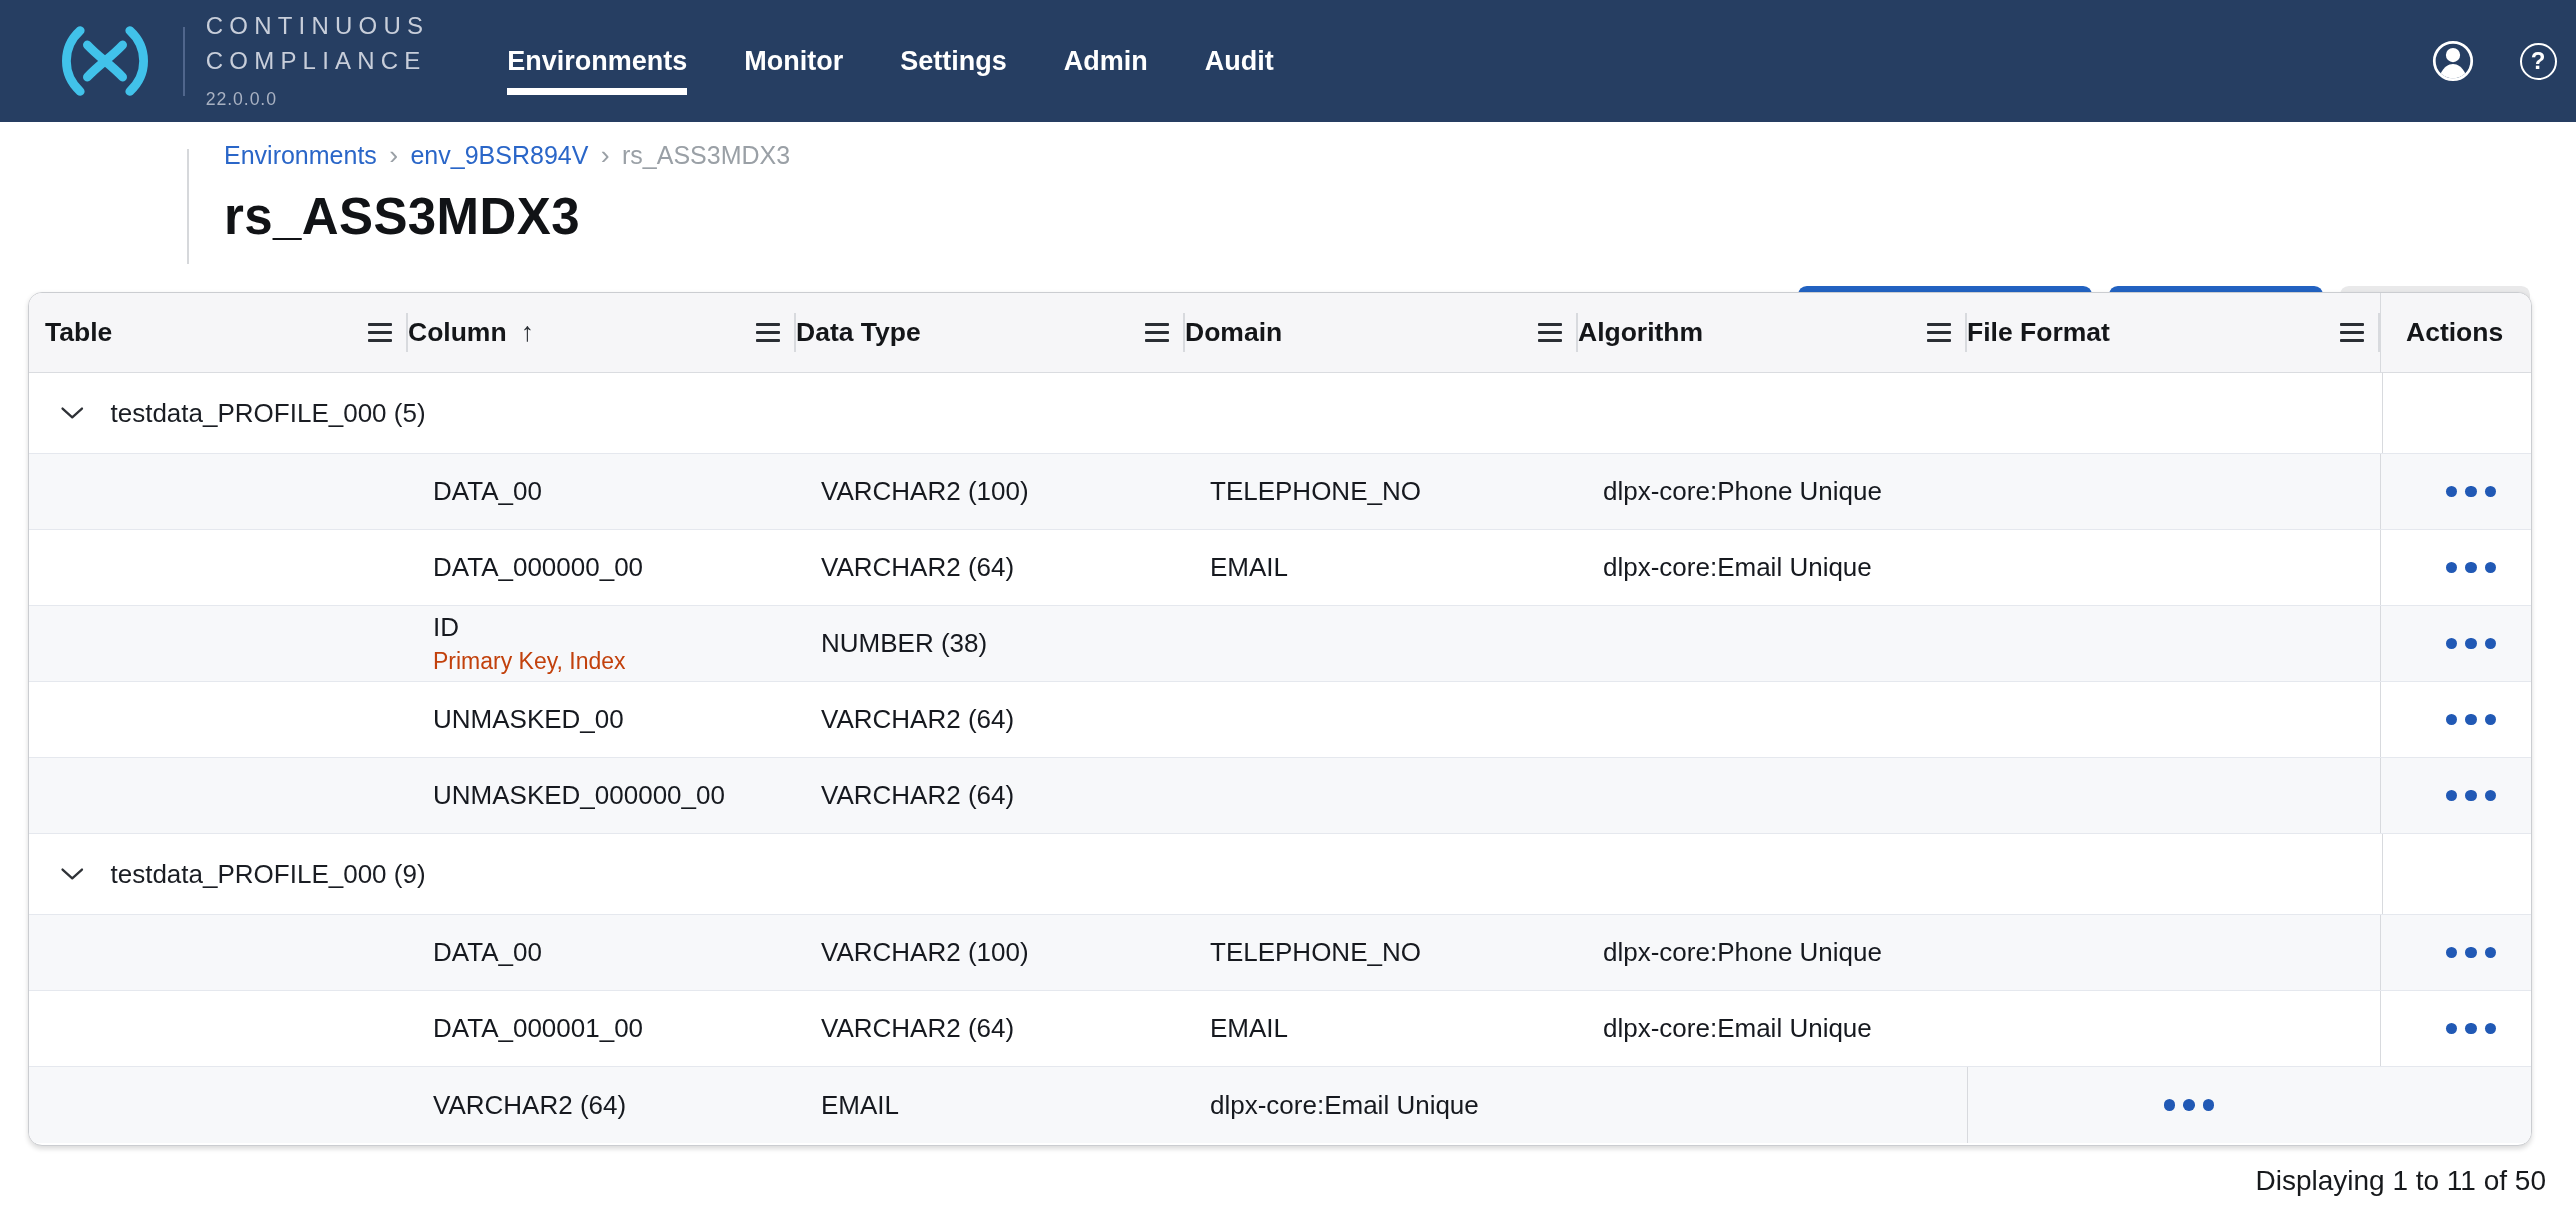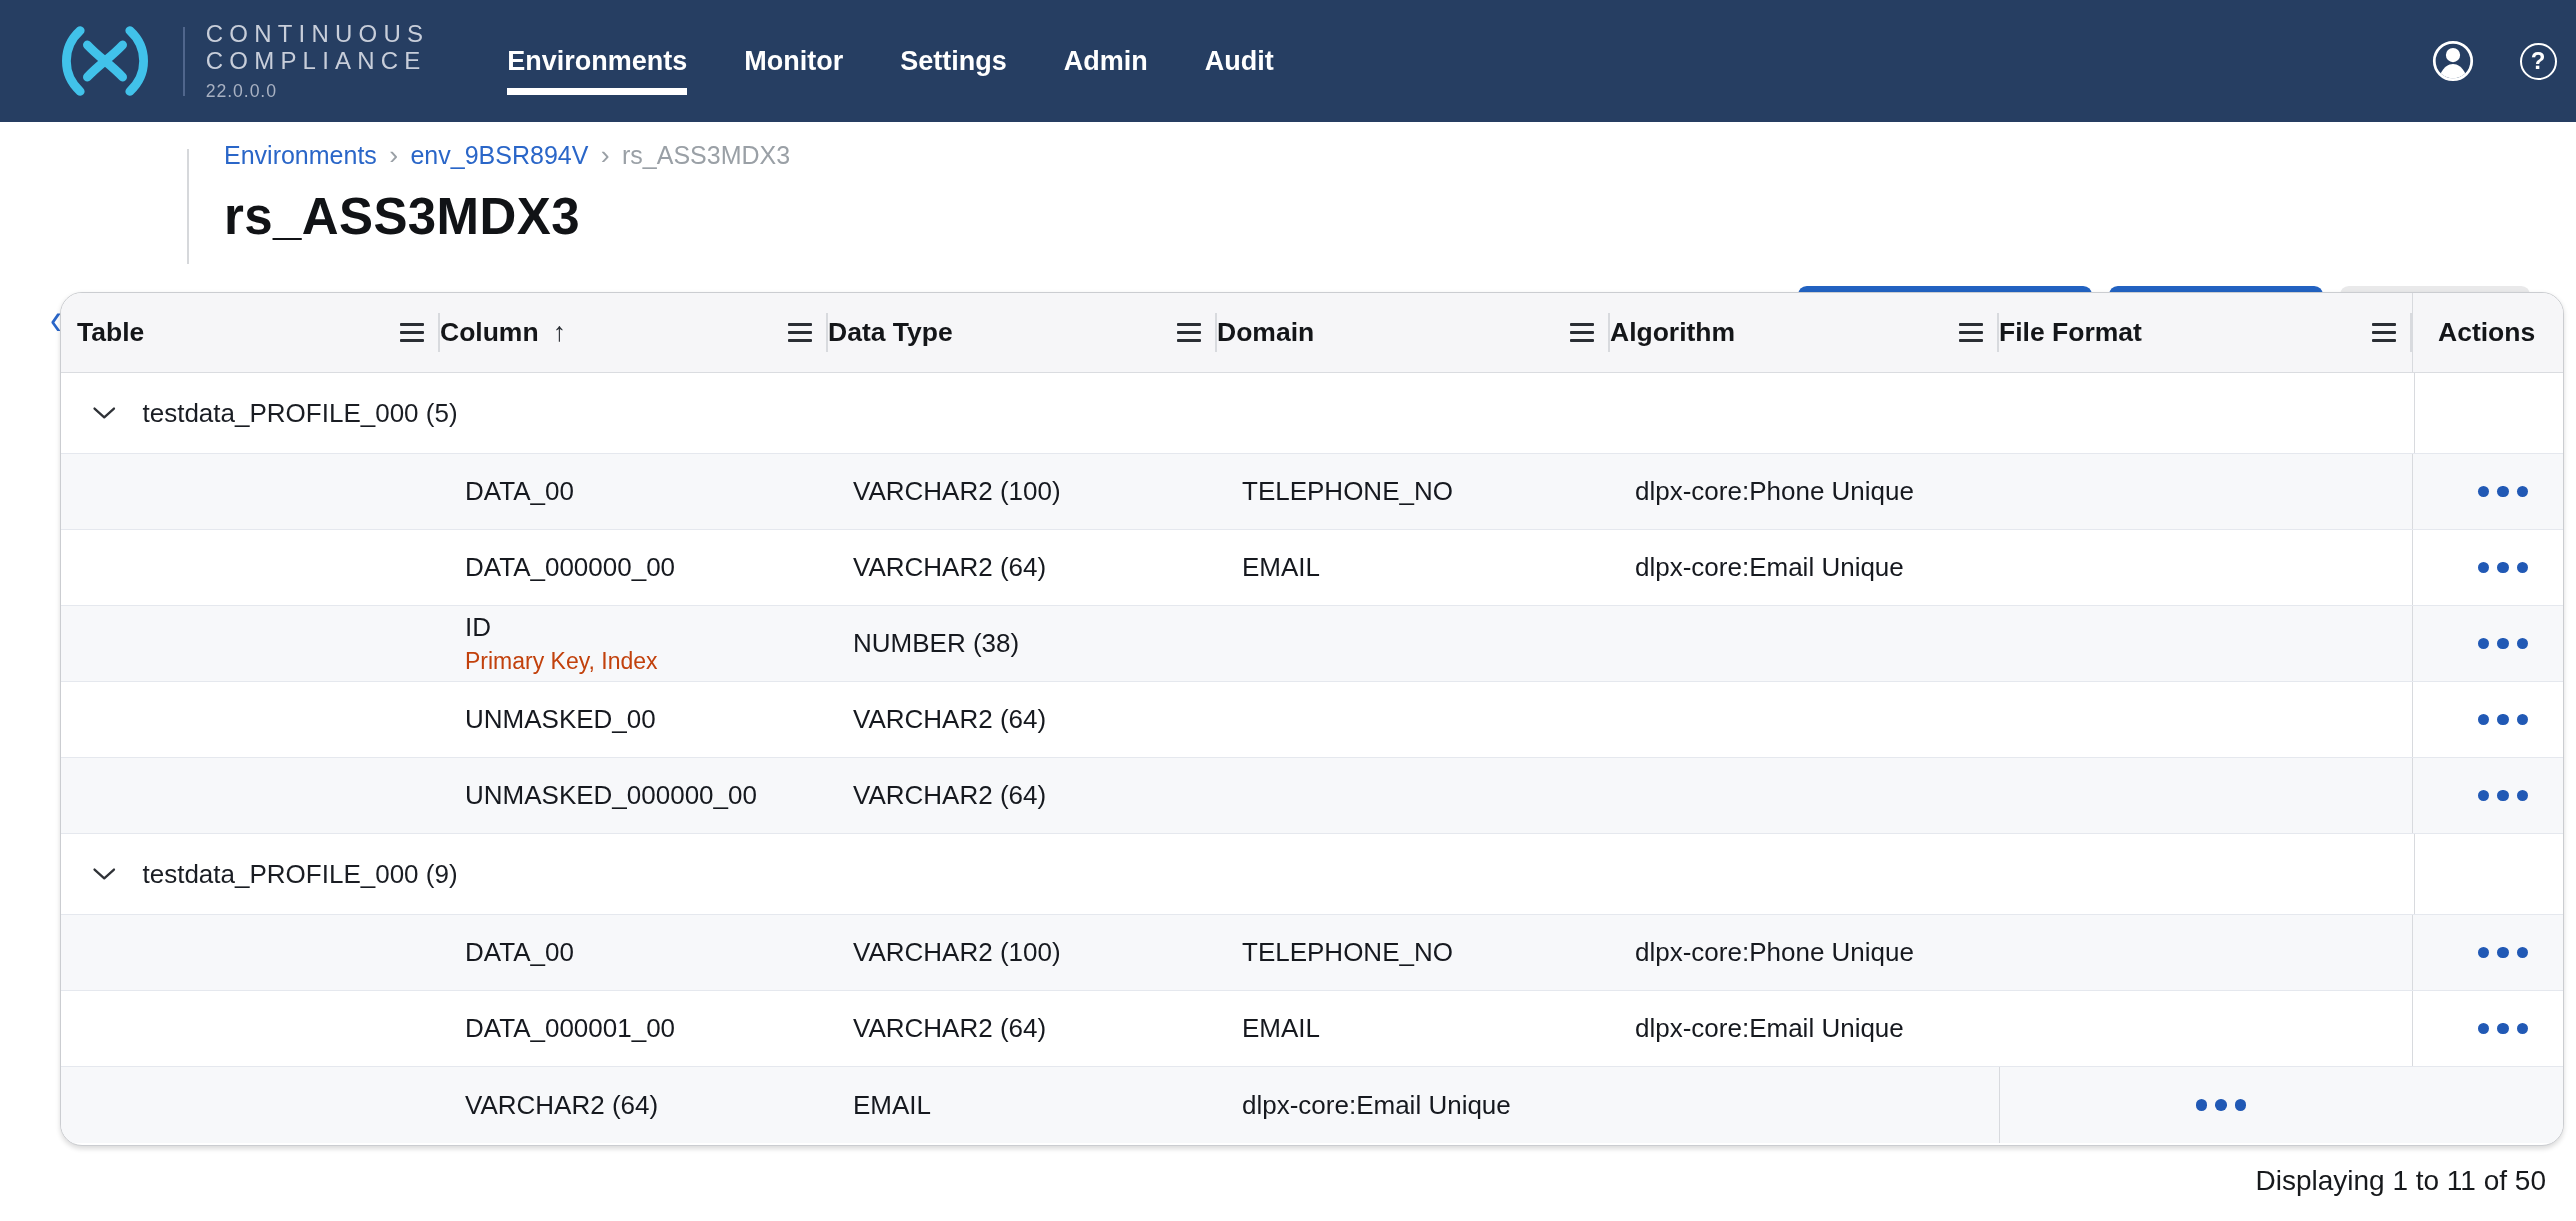--- a/index.html
+++ b/index.html
@@ -11,21 +11,21 @@
     --tbl-border:#cbcdd1; --hdr-bg:#f6f6f8; --stripe:#f7f8fa;
     --row-line:#e5e8ee; --col-line:#d8dade; --dots:#2159b5;
     --grid-cols:379px 388px 389px 393px 389px 413px minmax(0,1fr);
   }
 
   
   .navbar { height:122px; background:var(--navy); display:flex; align-items:center; }
   .logo-wrap { display:flex; align-items:center; margin-left:50px; }
   .logo-svg { width:110px; height:72px; }
   .brand-divider { width:1.8px; height:69px; background:#50668c; margin:0 21px 0 23px; }
-  .brand-block { display:flex; flex-direction:column; }
+  .brand-block { display:flex; flex-direction:column;gap:8px; }
   .brand-line { font-size:24px; letter-spacing:6.2px; color:#c8ceda; font-weight:400; line-height:27px; white-space:nowrap; }
   .brand-version { font-size:17.7px; color:#a8b1c2; text-align:left; margin-top:6.2px; letter-spacing:0.9px; }
   .nav-menu { display:flex; gap:57px; margin-left:78px; align-items:center; }
   .nav-item { position:relative; color:#fff; font-size:27px; font-weight:700; cursor:pointer; white-space:nowrap; }
   .nav-item.active::after { content:""; position:absolute; left:0; right:0; top:calc(100% + 11.5px); height:7px; background:#fff; }
   .nav-right { margin-left:auto; margin-right:19.4px; display:flex; align-items:center; gap:46px; }
   .avatar-svg { width:42px; height:42px; display:block; }
   .help-circle { width:37px; height:37px; border:2.7px solid #fff; border-radius:50%; color:#fff;
     font-size:24px; font-weight:700; display:flex; align-items:center; justify-content:center; }
 
@@ -43,22 +43,22 @@
   .page-title { font-size:51px; font-weight:700; color:#111316; margin-top:16px; letter-spacing:0.4px; }
   .head-buttons { position:absolute; right:46px; top:164px; display:flex; gap:17.7px; align-items:center; }
   .btn { height:69px; border:none; border-radius:8.8px; font-family:inherit; font-size:27px; font-weight:500;
     display:flex; align-items:center; gap:16px; cursor:pointer; padding:0 30px; }
   .btn-blue { background:var(--btn-blue); color:#fff; }
   .btn-gray { background:#e9e9ea; color:#1b1d1f; gap:21px; }
   .pencil-svg { width:26.5px; height:26.5px; fill:#fff; }
   .caret-down { width:0; height:0; border-left:10.6px solid transparent; border-right:10.6px solid transparent; border-top:13.3px solid #1b1d1f; }
 
   
-  .table-card { position:absolute; left:60px; top:292px; width:2504px; height:854px;
-    border:1.8px solid var(--tbl-border); border-radius:22px; overflow:hidden; background:#fff;
+  .table-card { position:absolute; left:28px; top:292px; width:2504px; height:854px;
+    border:1.8px solid var(--tbl-border); border-radius:14px; overflow:hidden; background:#fff;
     box-shadow:0 2.7px 5.3px rgba(0,0,0,.14); }
   .thead { display:grid; grid-template-columns:var(--grid-cols); height:80px; background:var(--hdr-bg);
     border-bottom:1.8px solid #dadce0; }
   .th { display:flex; align-items:center; cursor:pointer; min-width:0; }
   .th:first-child { padding-left:16px; }
   .th-label { font-size:26.5px; font-weight:700; color:#141619; white-space:nowrap; }
   .sort-arrow { font-size:26.5px; color:#2a2e34; margin-left:14px; }
   .th-spacer { flex:1; }
   .menu-icon { display:flex; flex-direction:column; gap:4.4px; margin-right:14px; cursor:pointer; }
   .menu-icon i { display:block; width:24px; height:3.5px; background:#2a2e34; border-radius:0.9px; }

